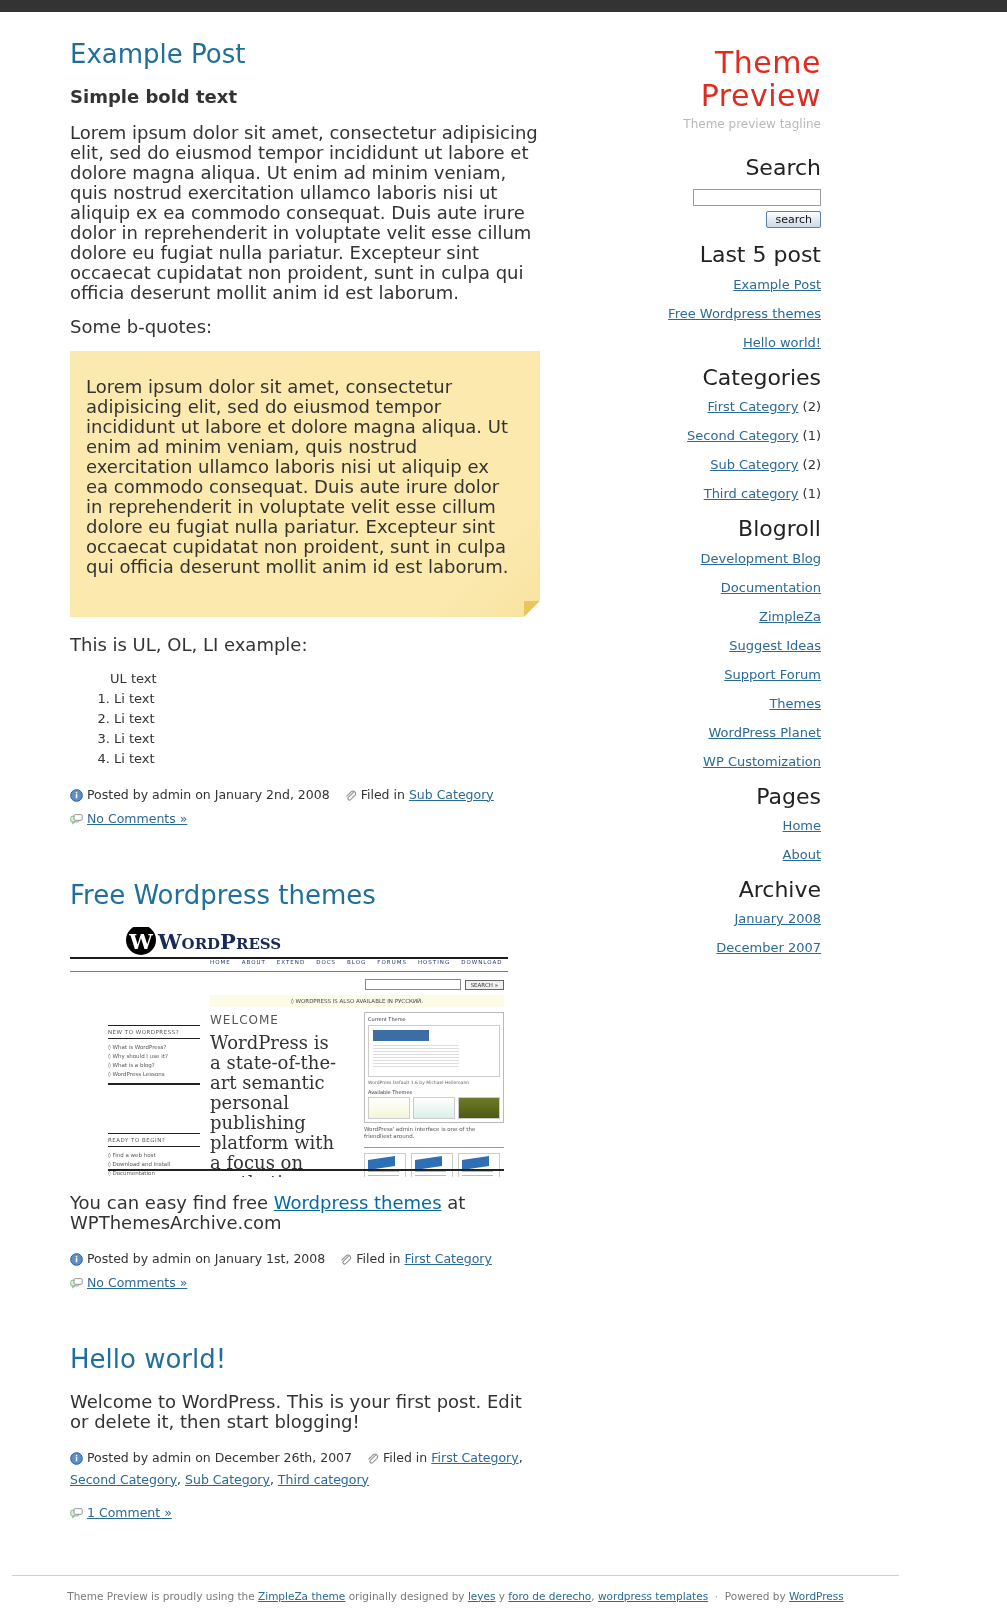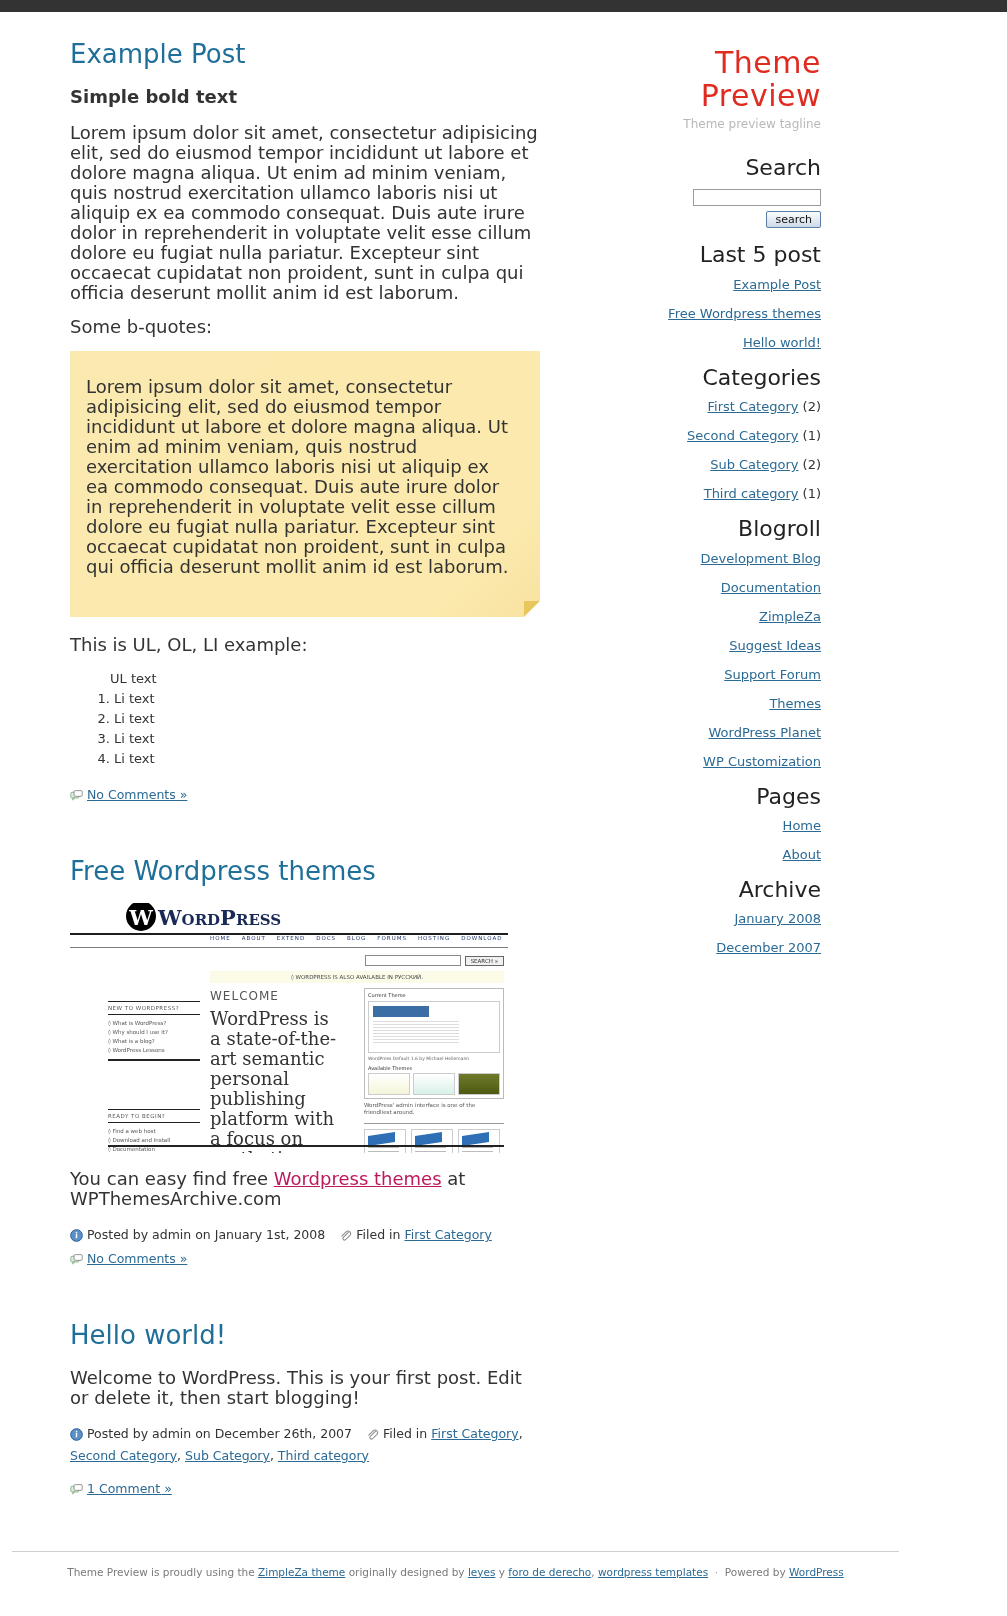--- a/index.html
+++ b/index.html
@@ -60,21 +60,21 @@
   ul.demo-ul > li { line-height:20px; }
   ol.demo-ol { margin:0 0 8px 26px; padding:0 0 0 18px; list-style:decimal; }
   ol.demo-ol > li { line-height:20px; }
   .ol-head { margin-left:42px; line-height:20px;}
 
   .postmeta { font-size:12.5px; color:#333; line-height:19px; margin-top:16px; }
   .postmeta a { color:#2b6a94; }
   .icon-inline { display:inline-block; vertical-align:-3px; margin-right:4px; }
 
   a { color:#2b6a94; }
-  .content-link { color:#be185d; text-decoration:underline; }
+  .content-link { color:#0369a1; text-decoration:underline; }
 
   
   #blogtitle {
     font-size:30px; color:#e02b20; font-weight:normal;
     margin:14px 0 0 0; line-height:1.1; letter-spacing:0.5px;
   }
   #tagline { font-size:12px; color:#b9b9b9; margin:5px 0 24px 0; }
   .side-h { font-size:22px; color:#222; font-weight:normal; margin:14px 0 8px 0; line-height:1.2; }
   .side-list { list-style:none; margin:0; padding:0; }
   .side-list li { margin:0 0 13px 0; line-height:16px; font-size:13px; }
@@ -183,20 +183,35 @@
         <li>UL text</li>
       </ul>
       <ol class="demo-ol">
         <li>Li text</li>
         <li>Li text</li>
         <li>Li text</li>
         <li>Li text</li>
       </ol>
 
       <div class="postmeta">
+        <div>
+          <span class="icon-inline">
+            <svg width="13" height="13" viewBox="0 0 16 16">
+                  <circle cx="8" cy="8" r="7.2" fill="#5b8fc9" stroke="#2e5f96" stroke-width="1.2"></circle>
+                  <rect x="7.1" y="6.2" width="1.8" height="5.2" fill="#ffffff"></rect>
+                  <rect x="7.1" y="3.5" width="1.8" height="1.9" fill="#ffffff"></rect>
+                </svg>
+          </span><span>Posted by admin on January 2nd, 2008</span>
+          <span class="icon-inline" style="margin-left:10px">
+            <svg width="13" height="13" viewBox="0 0 16 16">
+                  <path d="M11.5 4.2 5.6 10.1a2 2 0 1 0 2.8 2.8l5.1-5.1a3.2 3.2 0 0 0-4.5-4.5L3.5 8.8" fill="none" stroke="#8c8c8c" stroke-width="1.3" stroke-linecap="round"></path>
+                </svg>
+          </span><span>Filed in</span>
+          <a href="#">Sub Category</a>
+        </div>
         <div style="margin-top:2px">
           <span class="icon-inline">
             <svg width="13" height="13" viewBox="0 0 16 16">
                   <rect x="1" y="4" width="10" height="7" rx="1.4" fill="#dfeedf" stroke="#7aa97a" stroke-width="1"></rect>
                   <path d="M3.5 11.2 3.2 13.6 5.8 11.2z" fill="#dfeedf" stroke="#7aa97a" stroke-width="0.9"></path>
                   <rect x="5" y="2" width="10" height="7" rx="1.4" fill="#ffffff" stroke="#7f7f7f" stroke-width="1"></rect>
                 </svg>
           </span><a href="#">No Comments »</a>
         </div>
       </div>

